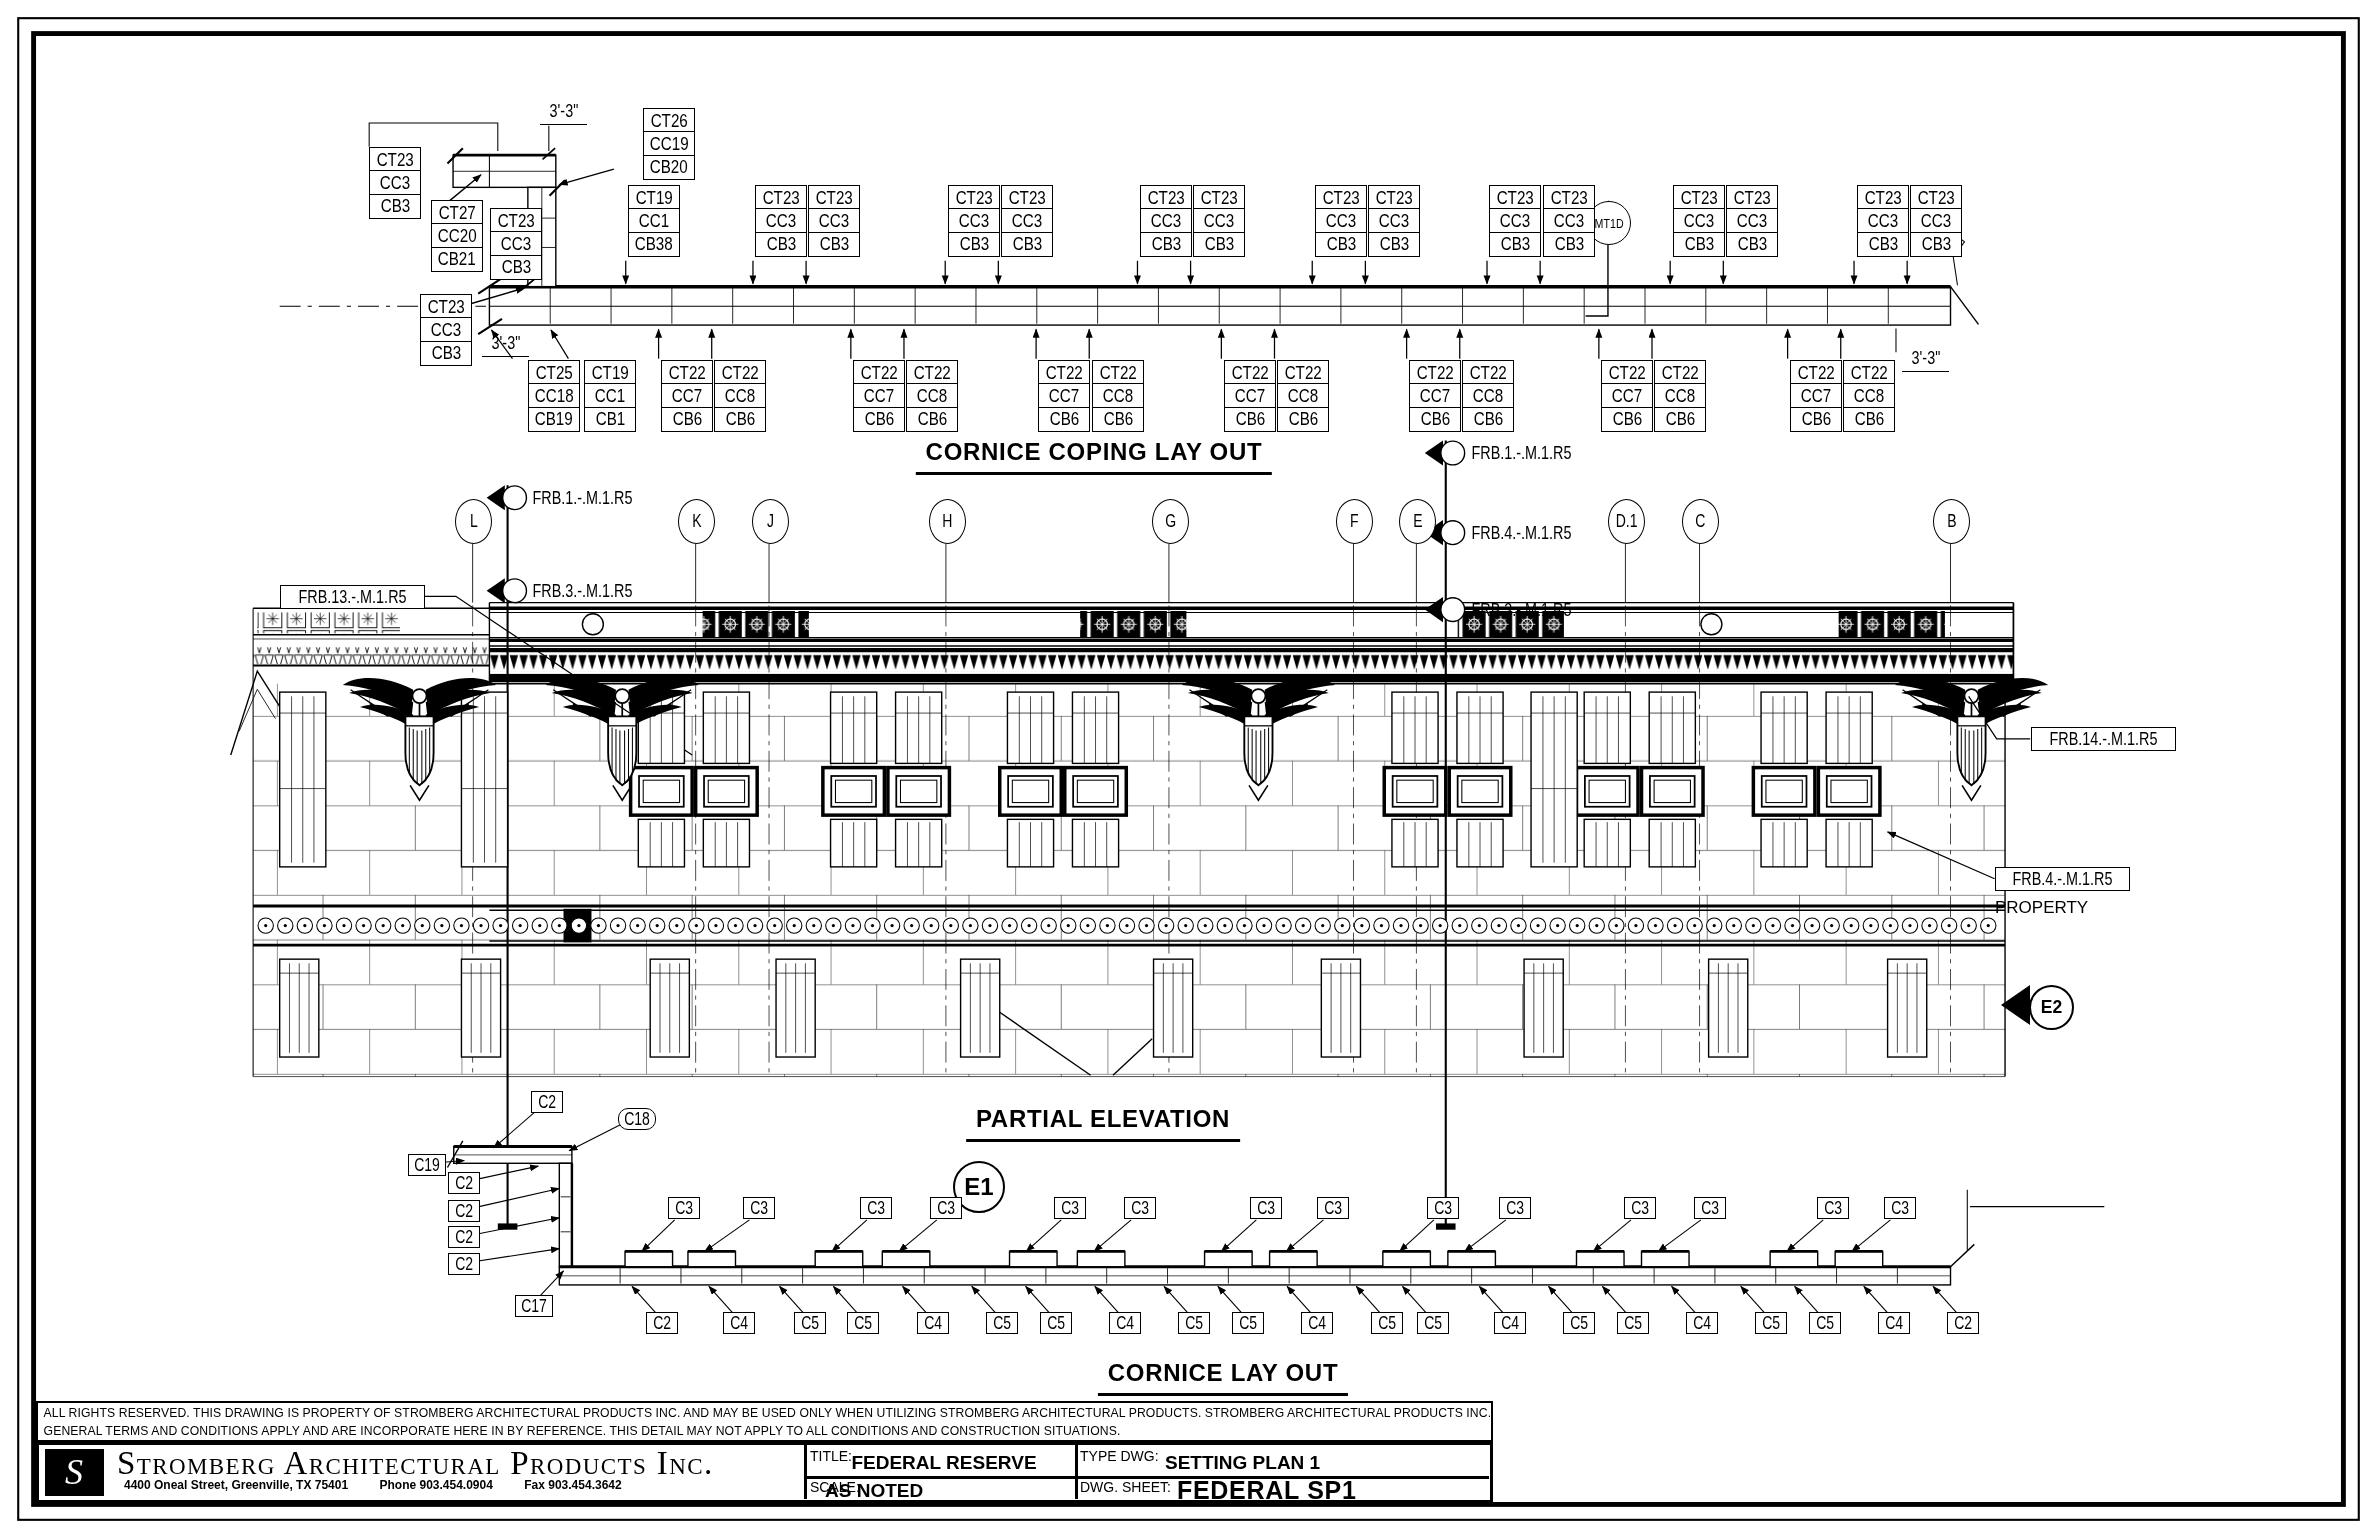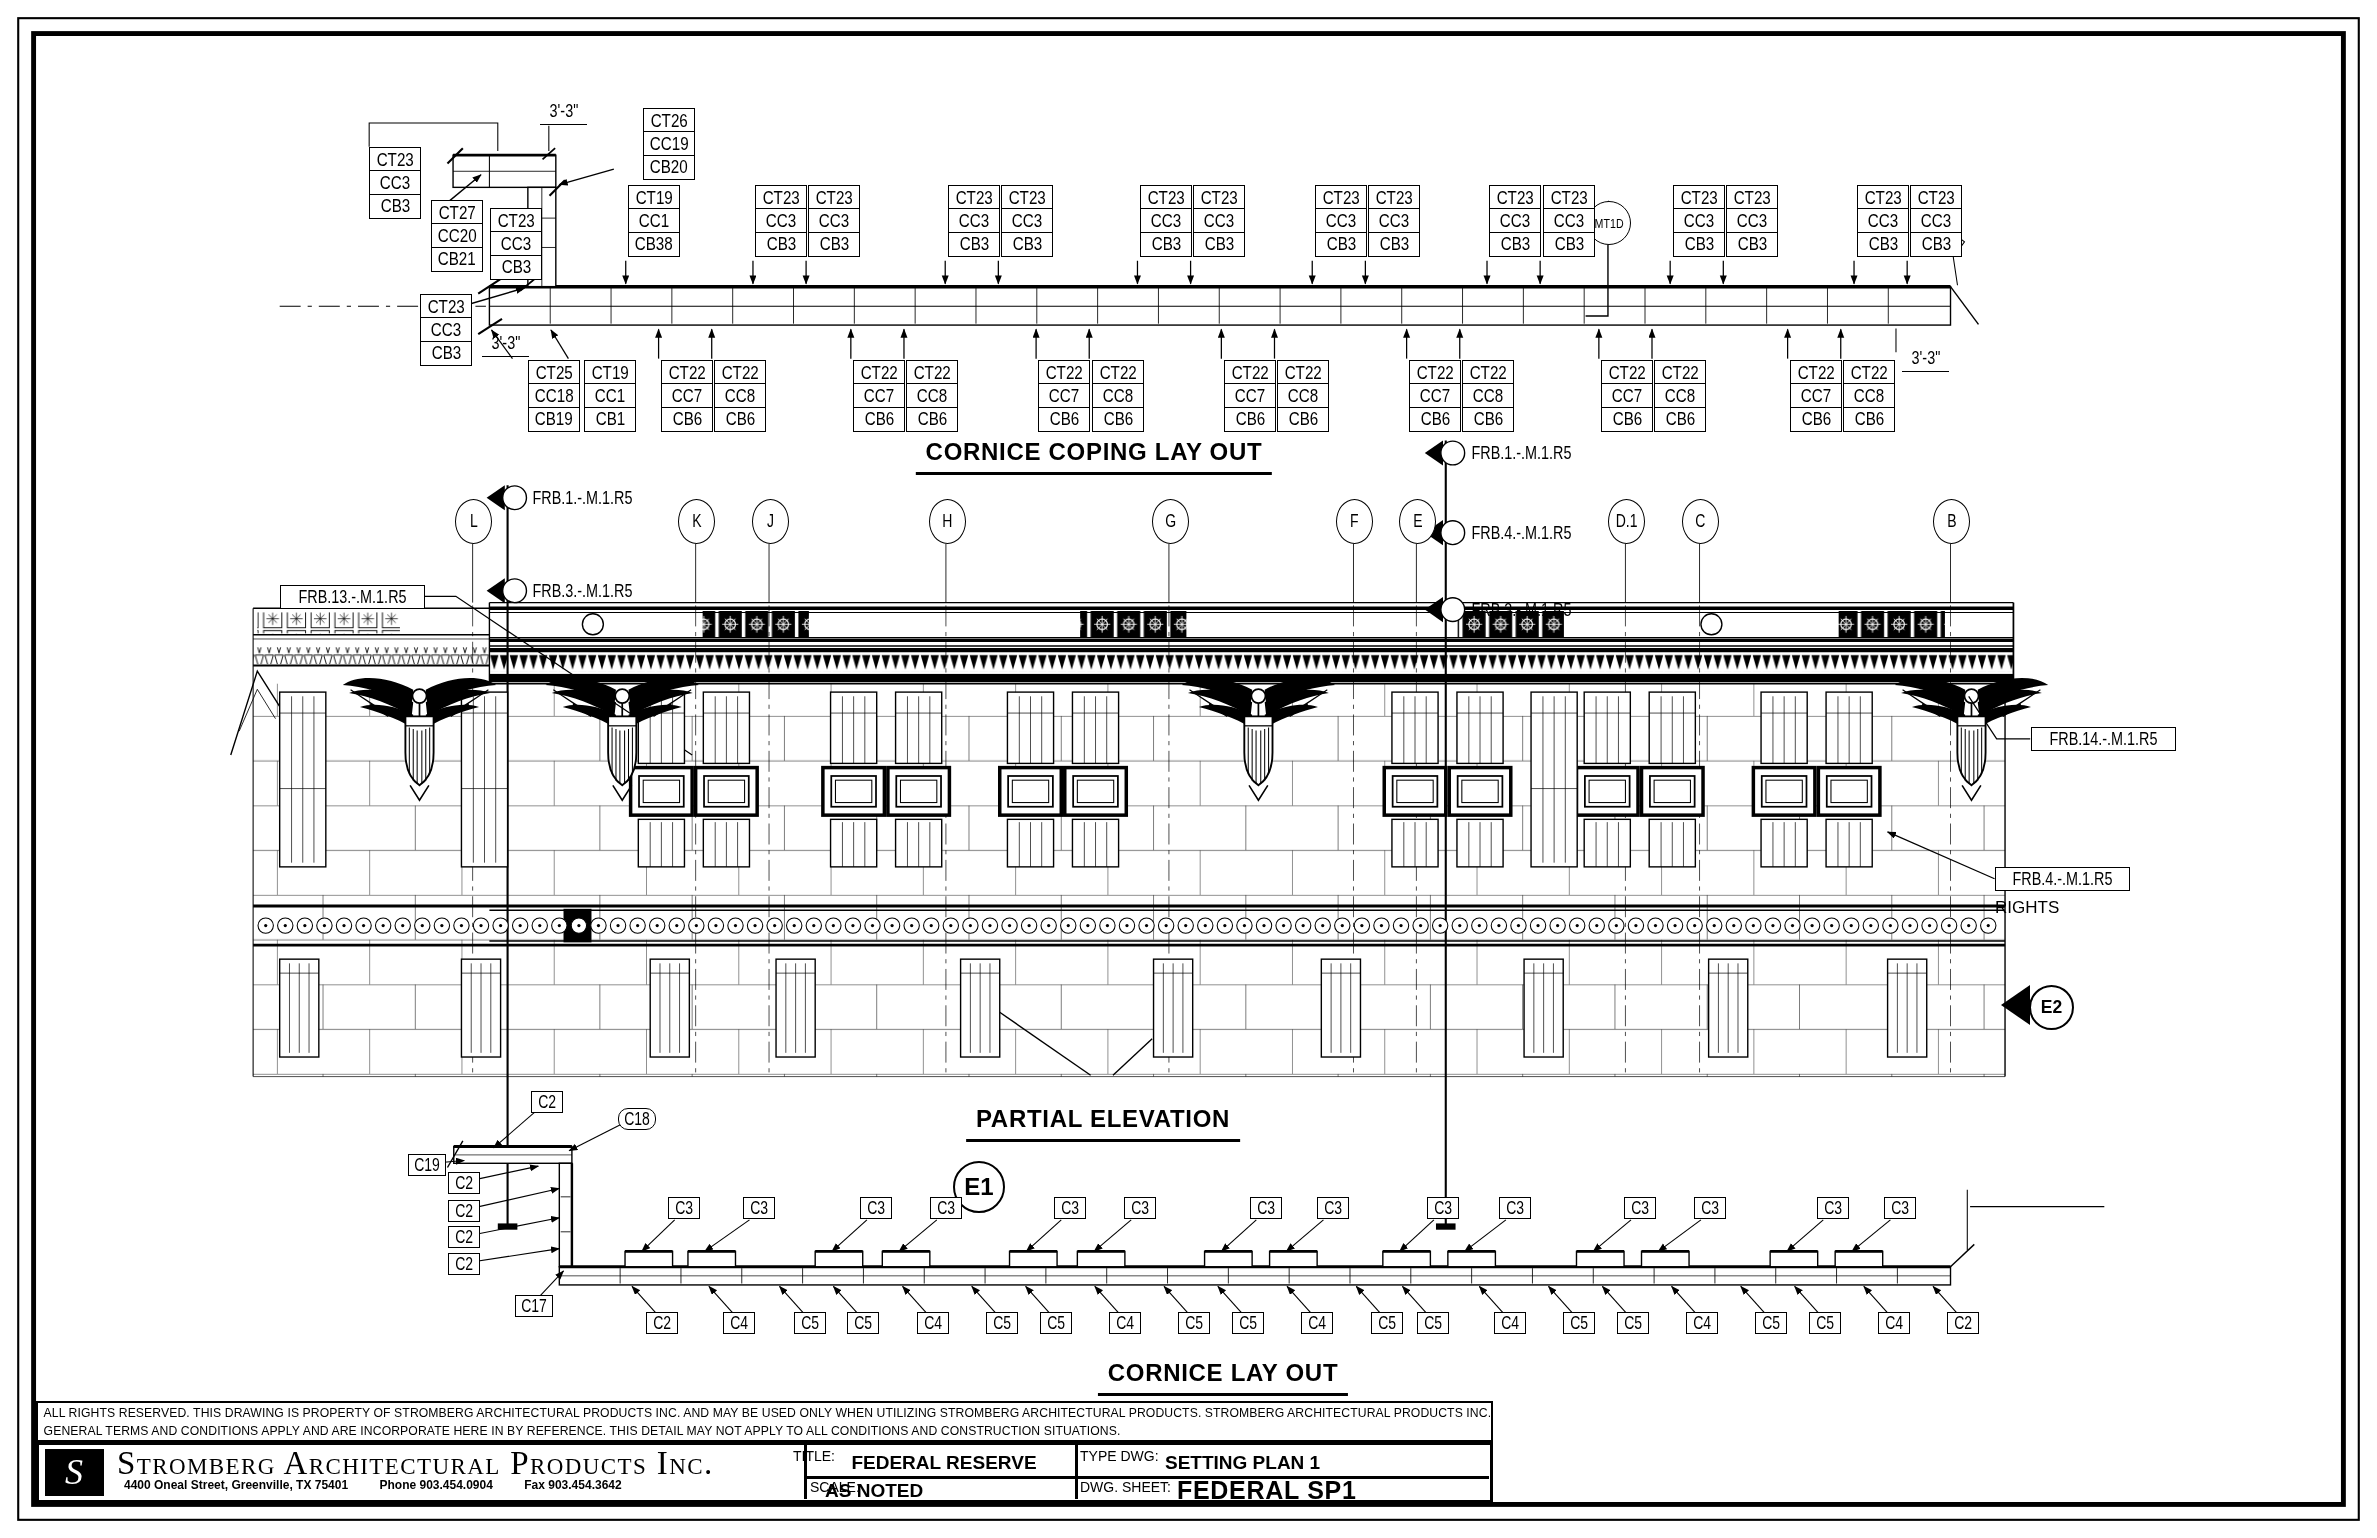--- a/index.html
+++ b/index.html
@@ -809,41 +809,41 @@
 
   <div class="boxfrb" style="left:280px;top:585px;">
     <span class="cond">FRB.13.-.M.1.R5</span>
   </div>
   <div class="boxfrb" style="left:2031px;top:727px;">
     <span class="cond">FRB.14.-.M.1.R5</span>
   </div>
   <div class="boxfrb" style="left:1995px;top:867px;">
     <span class="cond">FRB.4.-.M.1.R5</span>
   </div>
-  <div class="plaintext" style="left:1995px;top:898px;">RIGHTS</div>
+  <div class="plaintext" style="left:1995px;top:898px;">PROPERTY</div>
 
   <div class="legalbox">
     <div>ALL RIGHTS RESERVED. THIS DRAWING IS PROPERTY OF STROMBERG ARCHITECTURAL PRODUCTS INC. AND MAY BE USED ONLY WHEN UTILIZING STROMBERG ARCHITECTURAL PRODUCTS.  STROMBERG ARCHITECTURAL PRODUCTS INC.</div>
     <div>GENERAL TERMS AND CONDITIONS APPLY AND ARE INCORPORATE HERE IN BY REFERENCE.  THIS DETAIL MAY NOT APPLY TO ALL CONDITIONS AND CONSTRUCTION SITUATIONS.</div>
   </div>
 
   <div class="tblock">
     <div class="tb-logo">
       <span>S</span>
     </div>
     <div class="tb-company">Stromberg Architectural Products Inc.</div>
     <div class="tb-address">
       <span>4400 Oneal Street, Greenville, TX  75401</span>
       <span>Phone 903.454.0904</span>
       <span>Fax 903.454.3642</span>
     </div>
     <div class="tb-v" style="left:765px;"></div>
     <div class="tb-v" style="left:1036px;"></div>
     <div class="tb-h" style="left:765px;width:685px;"></div>
-    <div class="tb-small" style="left:754px;top:2.8px;">TITLE:</div>
+    <div class="tb-small" style="left:771px;top:2.8px;">TITLE:</div>
     <div class="tb-val" style="left:786px;top:7px;width:238px;text-align:center;">FEDERAL RESERVE</div>
     <div class="tb-small" style="left:1041px;top:2.8px;">TYPE DWG:</div>
     <div class="tb-val" style="left:1126px;top:7px;">SETTING PLAN 1</div>
     <div class="tb-small" style="left:771px;top:34px;">SCALE:</div>
     <div class="tb-val" style="left:786px;top:35px;width:238px;text-align:left;">AS NOTED</div>
     <div class="tb-small" style="left:1041px;top:34px;">DWG. SHEET:</div>
     <div class="tb-sheetval" style="left:1138px;top:31px;">FEDERAL SP1</div>
   </div>
 <div class="stack" style="left: 341px; top: 147px;">
         <div class="srow">

